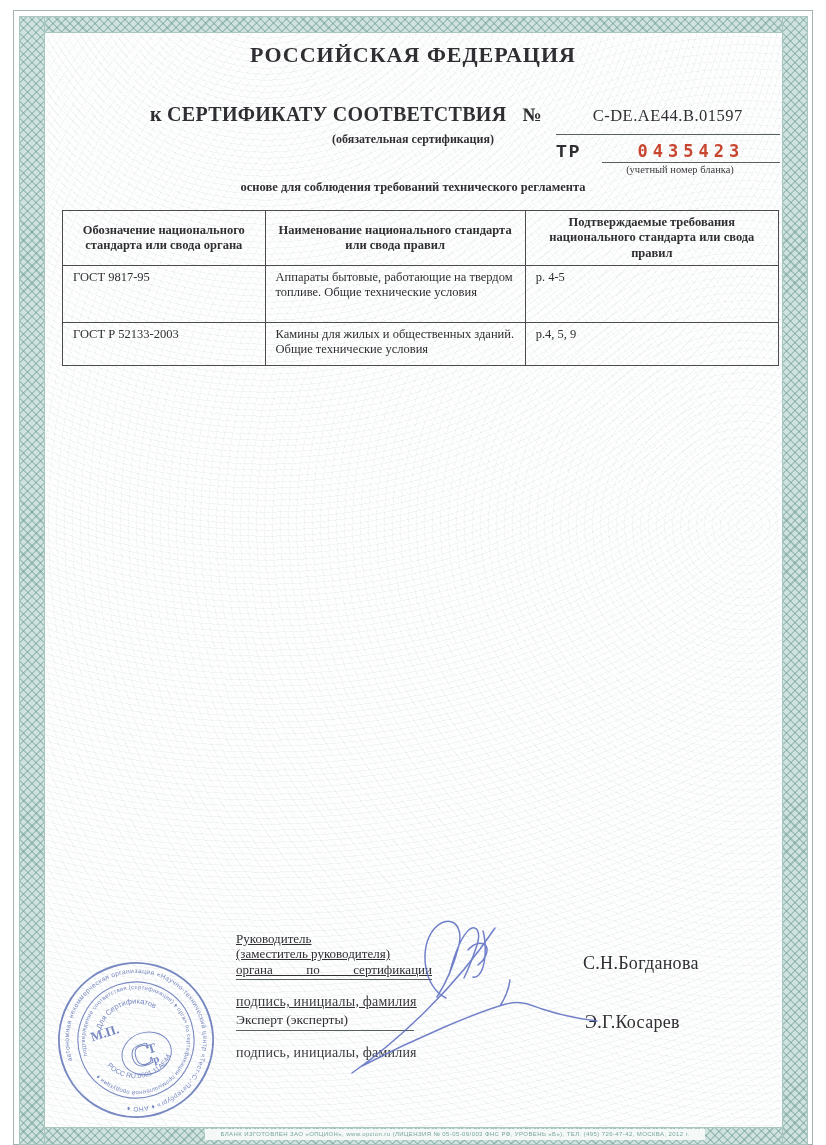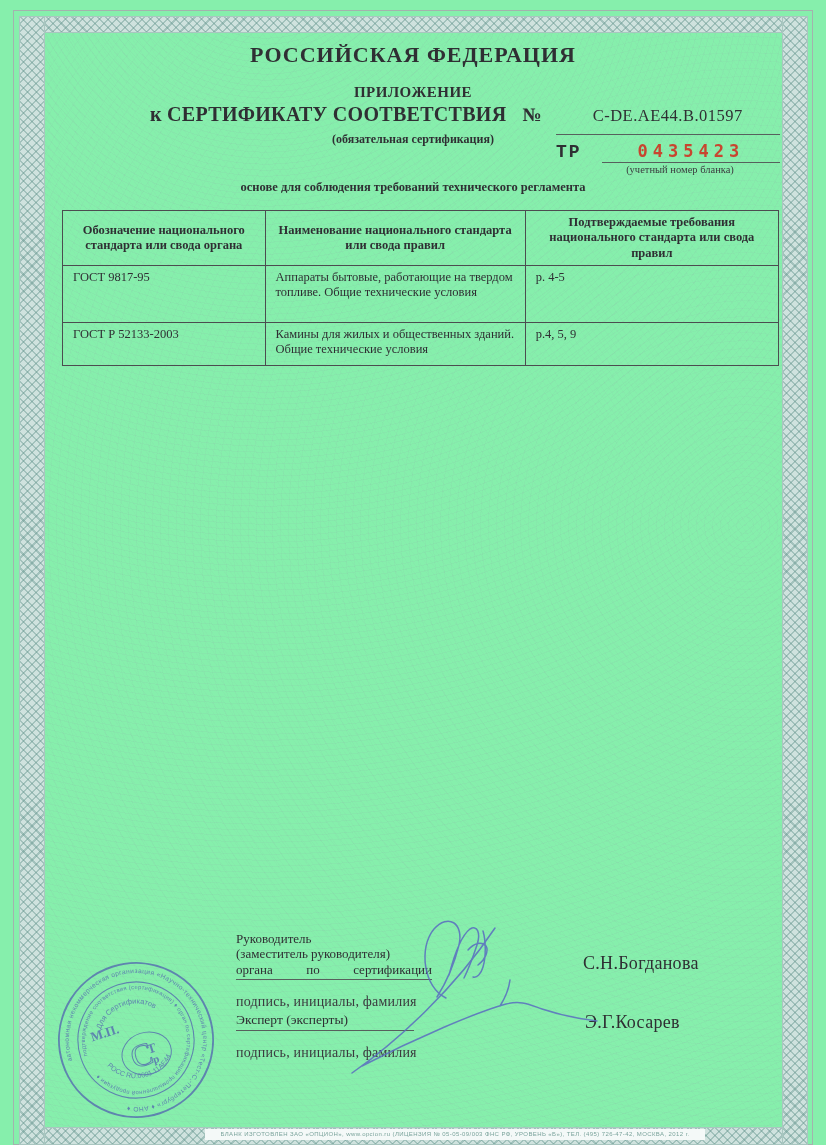--- a/index.html
+++ b/index.html
@@ -1,16 +1,16 @@
 <!DOCTYPE html>
 <html><head>
 <meta charset="utf-8">
 <style>
   html,body{margin:0;padding:0;background:#e8e8e8;}
-  .page{position:relative;width:826px;height:1145px;background:#86efac;overflow:hidden;
+  .page{position:relative;width:826px;height:1145px;background:#ffffff;overflow:hidden;
         font-family:"Liberation Serif", serif;color:#2f2f33;}
   
   .outer-line{position:absolute;left:13px;top:10px;right:13px;height:1133px;
               border:1px solid #a3b2ae;pointer-events:none;}
   
   .band{position:absolute;
     background:
       repeating-linear-gradient(45deg, rgba(96,146,138,.40) 0 1.5px, rgba(255,255,255,0) 1.5px 6px),
       repeating-linear-gradient(-45deg, rgba(96,146,138,.40) 0 1.5px, rgba(255,255,255,0) 1.5px 6px),
       linear-gradient(#cfe2de,#cfe2de);
@@ -43,21 +43,21 @@
   .blank-caption{left:575px;top:164px;width:210px;text-align:center;font-size:10.5px;color:#3b3b3f;}
   .intro{top:181px;font-size:12.5px;font-weight:bold;line-height:1.08;}
   .std-table{position:absolute;left:62px;top:210px;width:717px;border-collapse:collapse;
              font-size:12.5px;line-height:1.22;}
   .std-table th,.std-table td{border:1.5px solid #4c4c50;padding:4px 10px;background:transparent;}
   .std-table th{font-weight:bold;text-align:center;vertical-align:middle;height:46px;}
   .std-table td{vertical-align:top;}
   .std-table .r1 td{height:48px;}
   .std-table .r2 td{height:34px;}
   .c1{width:182px;} .c2{width:240px;} .c3{width:233px;}
-  .sig-label{left:236px;width:200px;font-size:13px;line-height:1.18;}
+  .sig-label{left:236px;width:200px;font-size:13px;line-height:1.18;text-decoration:underline;}
   .sig1-label{top:931px;}
   .justify-line{width:196px;text-align:justify;text-align-last:justify;border-bottom:1px solid #57605d;padding-bottom:2px;}
   .sig-caption{font-size:14px;color:#3b3b3f;margin-top:14px;letter-spacing:.2px;}
   .sig-name{font-size:18px;letter-spacing:.3px;}
   .name1{left:583px;top:953px;}
   .sig2-label{left:236px;top:1012px;width:200px;font-size:13.5px;}
   .sig2-role{width:178px;border-bottom:1px solid #57605d;padding-bottom:2px;}
   .name2{left:585px;top:1012px;}
   .stamp-svg{left:56px;top:960px;width:160px;height:160px;opacity:.78;}
   .sig-overlay{left:0;top:900px;width:826px;height:200px;pointer-events:none;}
@@ -71,21 +71,20 @@
 <div class="page">
 
   <div class="outer-line"></div>
   <div class="band band-top"></div>
   <div class="band band-bottom"></div>
   <div class="band band-left"></div>
   <div class="band band-right"></div>
   <div class="content-bg"></div>
 
   <div class="abs center title1">РОССИЙСКАЯ ФЕДЕРАЦИЯ</div>
-  <div class="abs center title2">ПРИЛОЖЕНИЕ</div>
 
   <div class="abs cert-line">
     <span class="cert-title">к СЕРТИФИКАТУ СООТВЕТСТВИЯ</span>
     <span class="num-sign">№</span>
     <span class="cert-num-box">C-DE.AE44.B.01597</span>
   </div>
 
   <div class="abs center subtitle">(обязательная сертификация)</div>
 
   <div class="abs tr-line">

